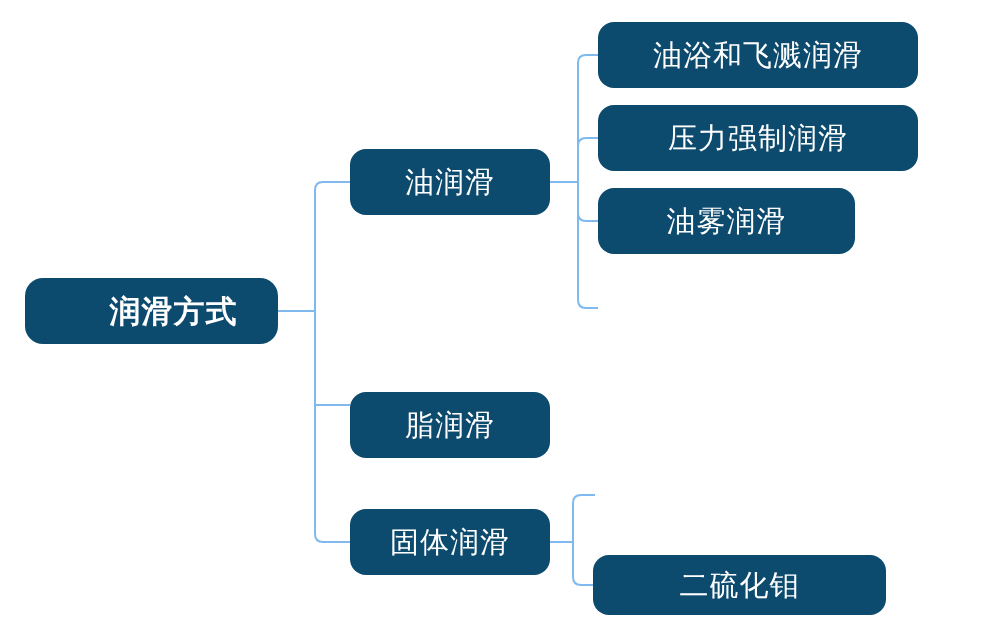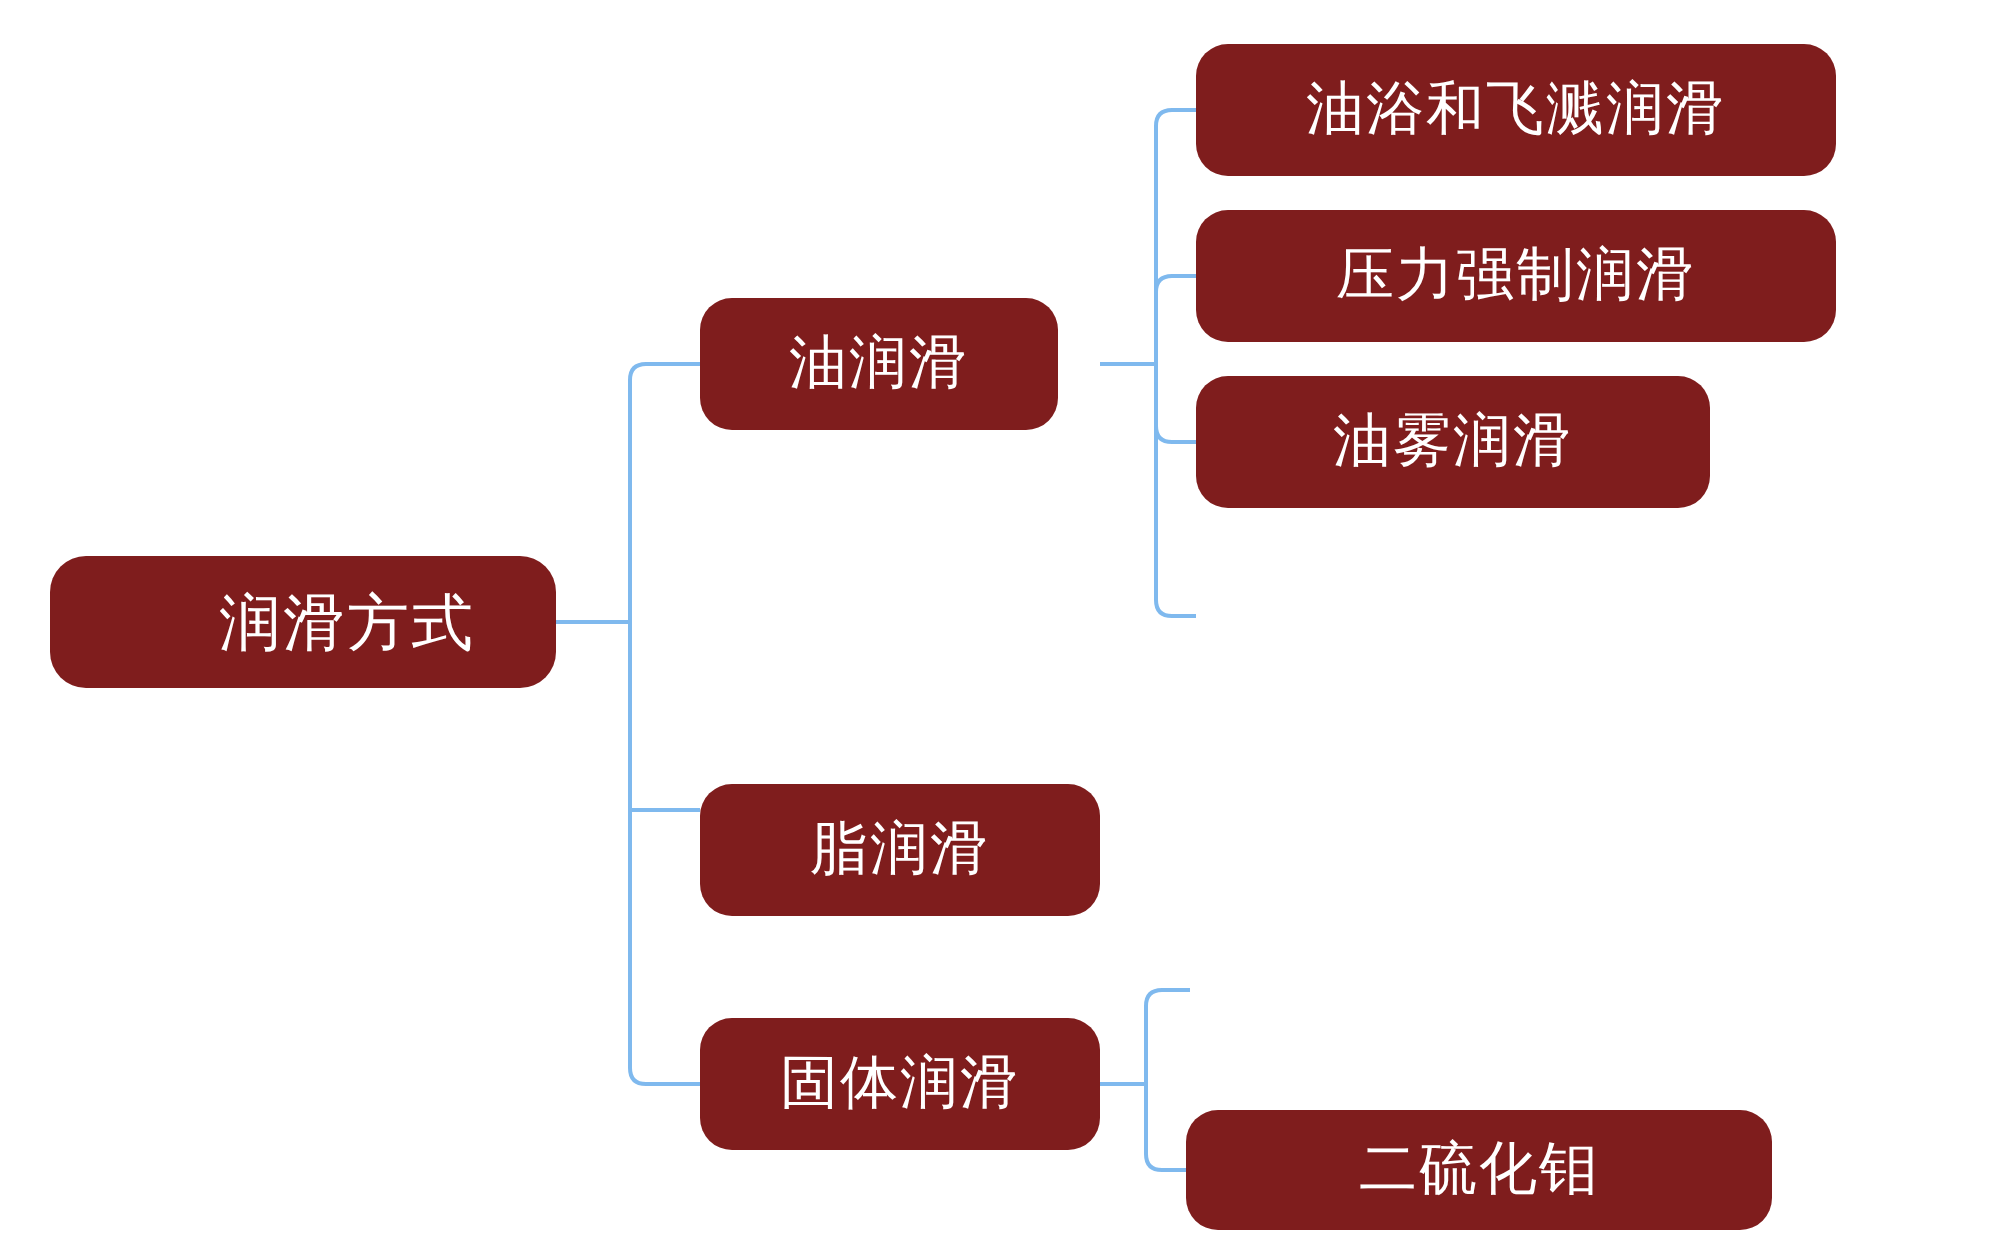--- a/index.html
+++ b/index.html
@@ -22,39 +22,39 @@
     position: absolute;
     left: 0;
     top: 0;
     width: 1002px;
     height: 629px;
     pointer-events: none;
   }
   .node {
     position: absolute;
     box-sizing: border-box;
-    background: #7f1d1d;
+    background: #0c4a6e;
     border-radius: 16px;
     color: #ffffff;
     display: flex;
     align-items: center;
     justify-content: center;
     text-align: center;
     letter-spacing: 1px;
     white-space: nowrap;
     line-height: 1;
   }
   .node.root {
-    font-weight: normal;
+    font-weight: bold;
     padding-left: 44px;
   }
   
   .n-root   { left: 25px;  top: 278px; width: 253px; height: 66px; font-size: 31px; border-radius: 18px; }
   
-  .n-oil    { left: 350px; top: 149px; width: 179px; height: 66px; font-size: 29px; }
+  .n-oil    { left: 350px; top: 149px; width: 200px; height: 66px; font-size: 29px; }
   .n-grease { left: 350px; top: 392px; width: 200px; height: 66px; font-size: 29px; }
   .n-solid  { left: 350px; top: 509px; width: 200px; height: 66px; font-size: 29px; }
   
   .n-bath   { left: 598px; top: 22px;  width: 320px; height: 66px; font-size: 29px; }
   .n-force  { left: 598px; top: 105px; width: 320px; height: 66px; font-size: 29px; }
   .n-mist   { left: 598px; top: 188px; width: 257px; height: 66px; font-size: 29px; }
   .n-jet    { left: 598px; top: 275px; width: 257px; height: 66px; font-size: 29px; }
   
   .n-graph  { left: 595px; top: 465px; width: 168px; height: 60px; font-size: 29px; }
   .n-mos2   { left: 593px; top: 555px; width: 293px; height: 60px; font-size: 29px; }

